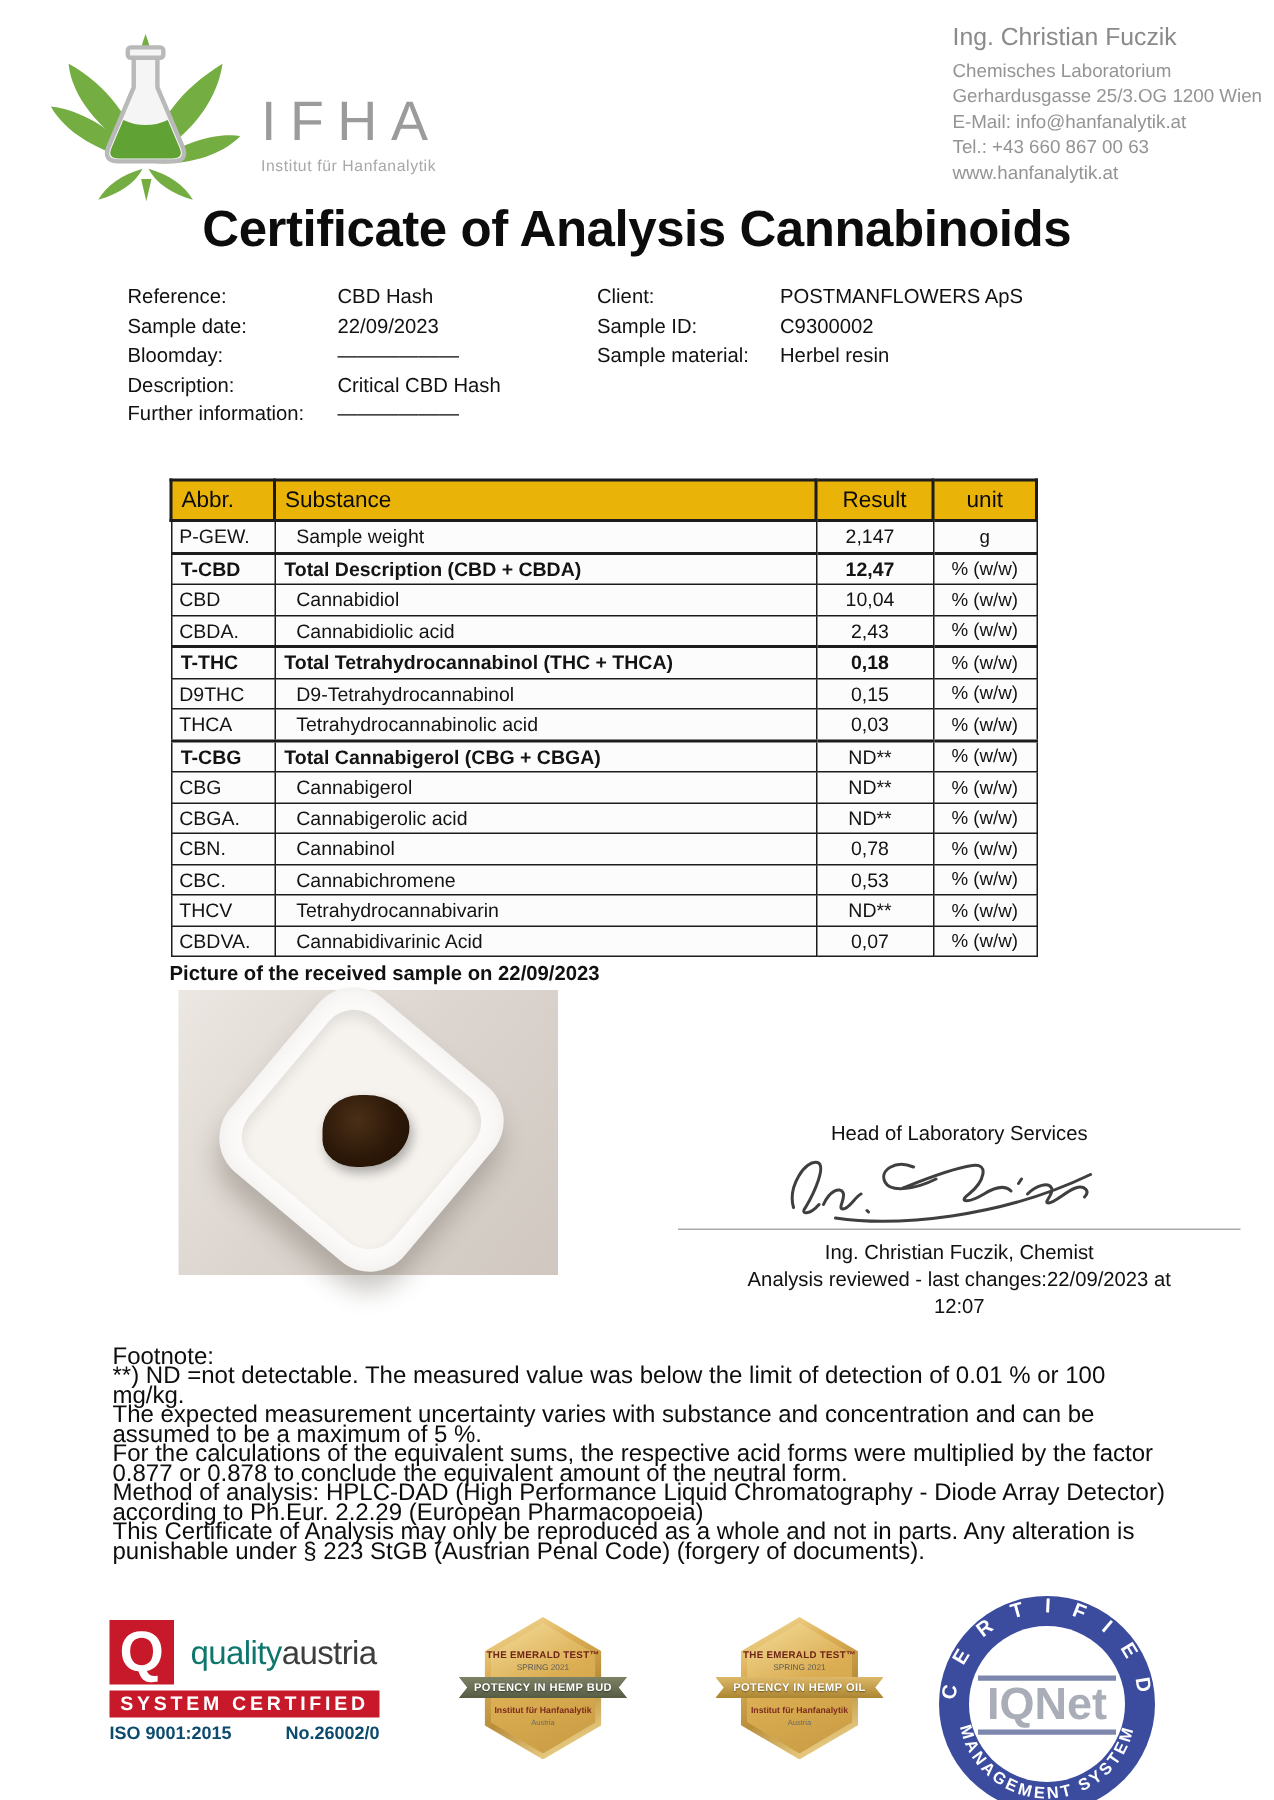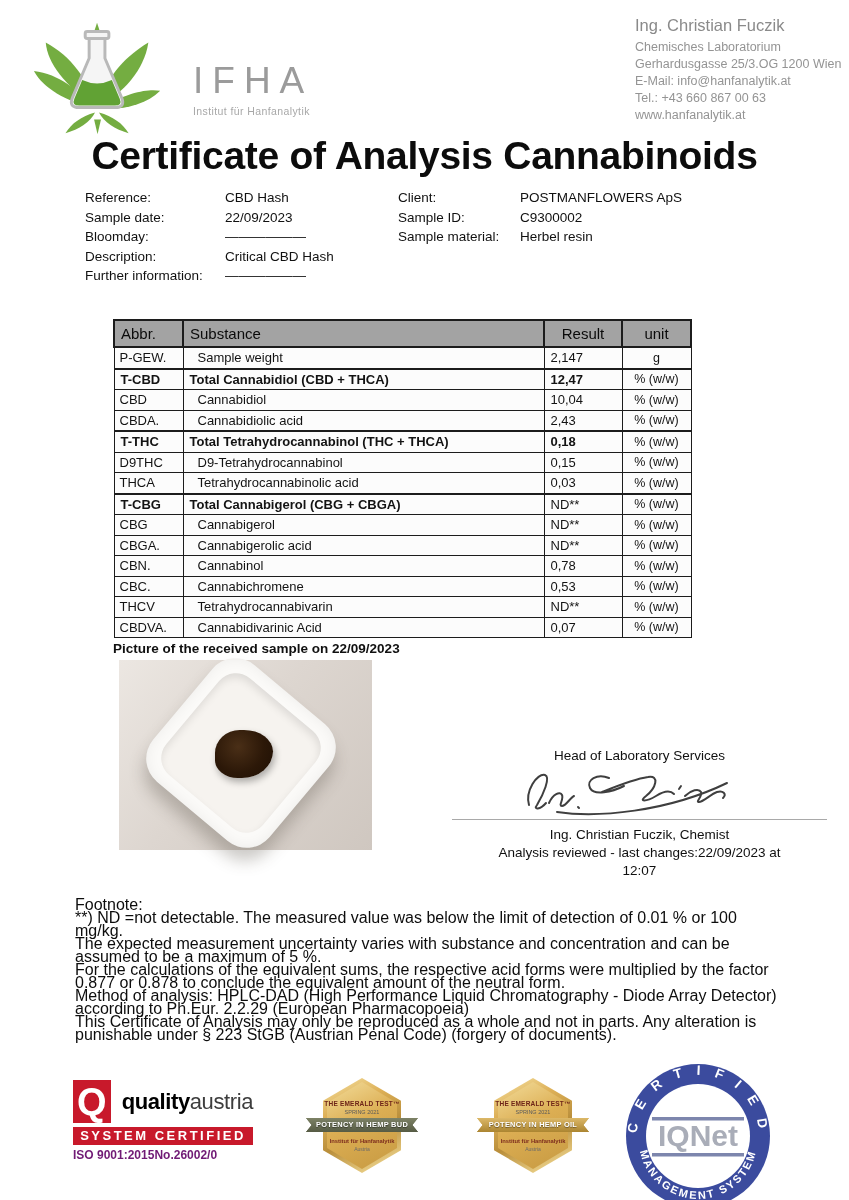--- a/index.html
+++ b/index.html
@@ -2,51 +2,51 @@
 <html><head>
 <meta charset="utf-8">
 <style>
   html,body{margin:0;padding:0;background:#ffffff;}
   .page{
     position:relative;width:849px;height:1200px;background:#fff;
     font-family:"Liberation Sans",sans-serif;color:#111;overflow:hidden;margin:0 auto;
   }
 
   
-  .logo{position:absolute;left:26px;top:16px;display:flex;align-items:center;gap:19px;}
+  .logo{position:absolute;left:26px;top:16px;display:flex;align-items:center;gap:0;}
   .logo svg{display:block;}
   .brand-text{display:flex;flex-direction:column;padding-top:26px;}
   .brand-acronym{font-size:37px;color:#9b9b9b;letter-spacing:9px;font-weight:400;line-height:1;}
   .brand-tagline{font-size:10.5px;color:#a8a8a8;margin-top:6px;letter-spacing:0.4px;}
 
   .contact{position:absolute;left:635px;top:16px;color:#949494;font-size:12.5px;line-height:17px;}
   .contact-name{font-size:16.5px;color:#8a8a8a;margin-bottom:4px;line-height:19px;}
 
   
   .title{position:absolute;top:134px;left:0;width:100%;text-align:center;
-    font-size:39px;font-weight:bold;color:#0c0c0c;letter-spacing:-0.3px;}
+    font-size:34px;font-weight:bold;color:#0c0c0c;letter-spacing:-0.3px;}
 
   
   .info-left{position:absolute;left:85px;top:188px;font-size:13.5px;}
   .info-right{position:absolute;left:398px;top:188px;font-size:13.5px;}
   .info-row{display:flex;line-height:19.5px;}
   .info-left .label{width:140px;}
   .info-right .label{width:122px;}
   .info-row .value{white-space:nowrap;}
 
   
   .table-wrap{position:absolute;left:113px;top:319px;width:577px;}
   table{width:100%;border-collapse:collapse;table-layout:fixed;}
-  th{background:#a3a3a3;font-weight:400;font-size:15px;text-align:left;height:25px;
+  th{background:#eab308;font-weight:400;font-size:15px;text-align:left;height:25px;
      padding:0 6px;border:2px solid #1c1c1c;color:#0b0b0b;}
   th.center{text-align:center;}
   td{height:19.5px;font-size:13px;padding:0 6px;border:1px solid #1c1c1c;background:#fcfcfc;color:#131313;}
   td.cell-abbr{padding-left:5px;}
   td.cell-substance{padding-left:14px;}
-  td.cell-result{text-align:left;padding-right:12px;}
+  td.cell-result{text-align:center;padding-right:12px;}
   td.cell-unit{text-align:center;font-size:12.5px;}
   tr.row-bold td{border-top-width:2px;}
   tr.row-bold td.cell-abbr,tr.row-bold td.cell-substance{font-weight:bold;padding-left:6px;}
   tr.result-bold td.cell-result{font-weight:bold;}
 
   .caption{margin-top:3px;font-size:13.5px;font-weight:bold;color:#101010;}
 
   
   .photo{position:relative;margin-top:4px;margin-left:6px;width:253px;height:190px;
     background:linear-gradient(130deg,#ece7e2 0%,#ddd6d0 45%,#cfc7c0 100%);}
@@ -69,24 +69,24 @@
   
   .footnote{position:absolute;left:75px;top:898px;width:714px;font-size:16px;line-height:13px;color:#0d0d0d;}
   .footnote p{margin:0;}
 
   
   .qa{position:absolute;left:73px;top:1080px;width:180px;}
   .qa-top{display:flex;align-items:center;gap:11px;}
   .qa-q{width:43px;height:43px;background:#c8192b;color:#fff;font-size:38px;font-weight:bold;
     display:flex;align-items:center;justify-content:center;line-height:1;}
   .qa-brand{font-size:22px;color:#3d3d3d;white-space:nowrap;letter-spacing:-0.4px;}
-  .qa-brand .b{font-weight:bold;color:#000000;}
+  .qa-brand .b{font-weight:normal;color:#0f766e;}
   .qa-bar{margin-top:4px;background:#c8192b;color:#fff;font-weight:bold;font-size:13px;
     letter-spacing:2.5px;text-align:center;padding:1px 0 2px;}
-  .qa-iso{display:flex;font-size:12px;font-weight:bold;color:#701a75;margin-top:3px;}
+  .qa-iso{display:flex;justify-content:space-between;font-size:12px;font-weight:bold;color:#0c4a6e;margin-top:3px;}
 
   .emerald{position:absolute;top:1078px;width:112px;height:95px;}
   .emerald-bud{left:306px;}
   .emerald-oil{left:477px;}
   .hex{position:absolute;left:17px;top:0;width:78px;height:95px;
     clip-path:polygon(50% 0%,100% 24%,100% 76%,50% 100%,0% 76%,0% 24%);
     background:linear-gradient(155deg,#f6e3a5 0%,#ddb057 30%,#b98e3b 58%,#ecd28a 90%);}
   .hex-inner{position:absolute;left:21px;top:4px;width:70px;height:87px;
     clip-path:polygon(50% 0%,100% 24%,100% 76%,50% 100%,0% 76%,0% 24%);
     background:linear-gradient(155deg,#f3dd9b 0%,#dcae53 45%,#c79a42 100%);}
@@ -209,21 +209,21 @@
 
           <tr>
             <td class="cell-abbr">P-GEW.</td>
             <td class="cell-substance">Sample weight</td>
             <td class="cell-result">2,147</td>
             <td class="cell-unit">g</td>
           </tr>
 
           <tr class="row-bold result-bold">
             <td class="cell-abbr">T-CBD</td>
-            <td class="cell-substance">Total Cannabidiol (CBD + THCA)</td>
+            <td class="cell-substance">Total Description (CBD + CBDA)</td>
             <td class="cell-result">12,47</td>
             <td class="cell-unit">% (w/w)</td>
           </tr>
 
           <tr>
             <td class="cell-abbr">CBD</td>
             <td class="cell-substance">Cannabidiol</td>
             <td class="cell-result">10,04</td>
             <td class="cell-unit">% (w/w)</td>
           </tr>

